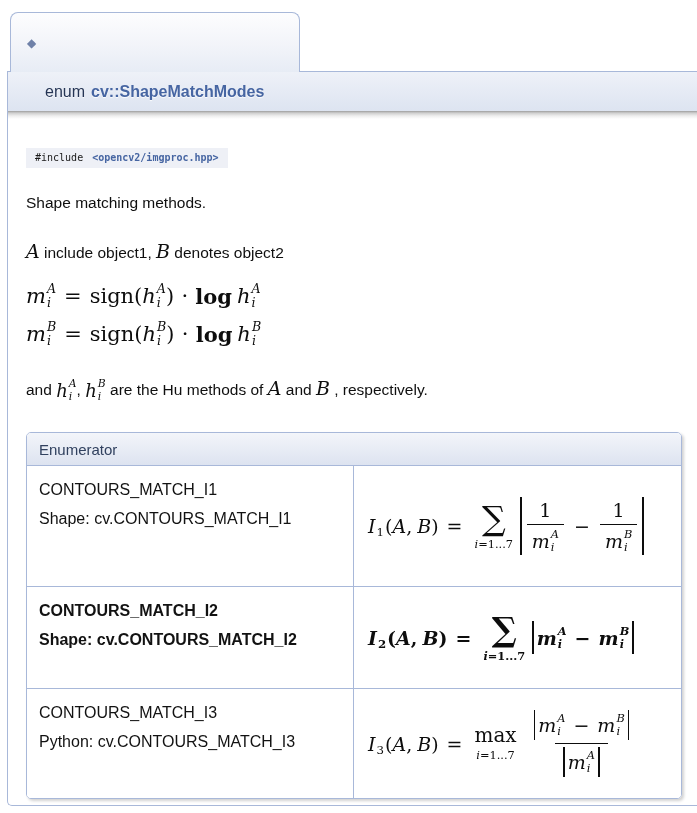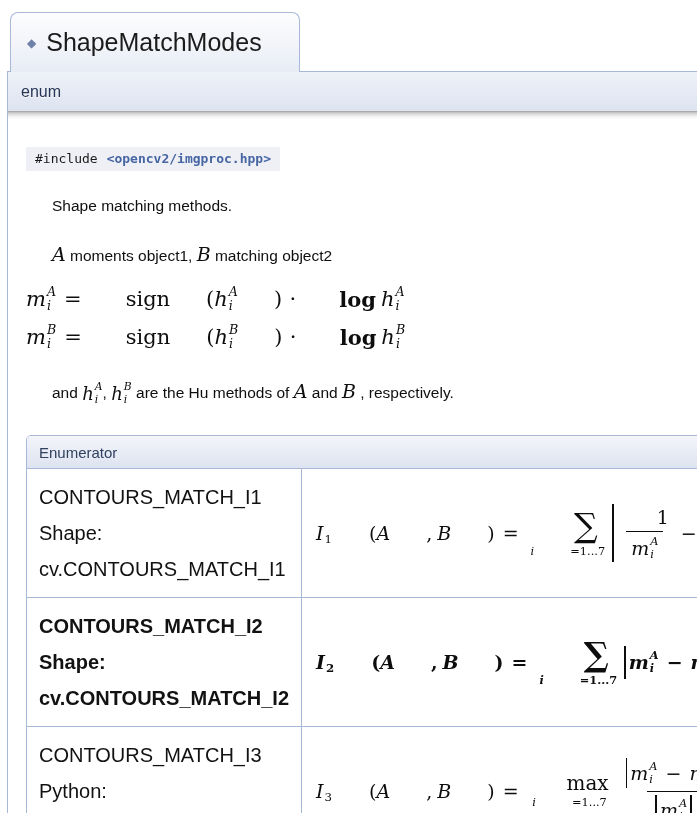--- a/index.html
+++ b/index.html
@@ -14,67 +14,67 @@
     background:linear-gradient(to bottom,#fdfdfe 0%,#f2f4f9 55%,#e7ecf5 100%);
     display:flex; align-items:center; padding-left:16px; font-weight:400;
     font-size:25px; color:#1b1b1b; margin-bottom:-1px; }
   .permalink { font-size:12px; color:#6f81a8; margin-right:10px; }
 
   
   .memproto { height:40px; border-top:1px solid #A8B8D9; border-left:1px solid #A8B8D9;
     background:linear-gradient(to bottom,#eef1f8,#dde4f1);
     display:flex; align-items:center; padding-left:13px; font-size:16px; color:#253555;
     text-shadow:0 1px 1px rgba(255,255,255,.9); }
-  .kw { margin-right:6px; }
+  .kw { margin-right:6px;margin-left:24px; }
   a.el { color:#4665A2; font-weight:bold; text-decoration:none; }
 
   
   .memdoc { border-left:1px solid #A8B8D9; border-bottom:1px solid #A8B8D9;
     border-radius:0 0 0 5px; background-color:#fff;
     background-image:linear-gradient(to bottom,#9e9e9e 0px,#cfcfcf 2px,#efefef 5px,#ffffff 8px);
     background-repeat:no-repeat; background-size:100% 8px;
     padding:36px 14px 6px 18px; }
 
   .fragment { display:inline-block; background:#eef0f6; padding:4px 9px 5px 9px;
-    font-family:"DejaVu Sans Mono", monospace; font-size:13px; color:#1a1a1a; }
+    font-family:"DejaVu Sans Mono", monospace; font-size:10px; color:#1a1a1a; }
   .inc { margin-right:9px; }
   a.code { color:#4665A2; font-weight:bold; text-decoration:none;
     font-family:"DejaVu Sans Mono", monospace; }
 
-  .tx { margin-top:26px; font-size:15.5px; color:#0f0f0f;margin-left:26px; }
+  .tx { margin-top:26px; font-size:15.5px; color:#0f0f0f; }
   .mixed { margin-top:28px; }
 
   
   .mi { font-family:"DejaVu Serif", serif; font-style:italic; font-size:19px; }
   .sv { display:inline-flex; align-items:center; vertical-align:middle;
     font-family:"DejaVu Serif", serif; }
   .sv .b { font-style:italic; }
   .st { display:inline-flex; flex-direction:column; font-size:.6em; line-height:1.15;
     margin-left:1px; font-style:italic; }
   .sm { font-size:18px; }
 
   
   .dmath { margin-top:20px; font-family:"DejaVu Serif", serif; font-size:21px; color:#0d0d0d; }
   .mline { margin-top:9px; display:flex; align-items:center; }
   .mline:first-child { margin-top:0; }
   .i { font-style:italic; }
-  .rom { font-style:normal;margin-left:36px; }
+  .rom { font-style:normal; }
   .rel { margin:0 8px; }
   .cdot { margin:0 7px; }
   .fun { margin-right:5px;font-weight:bold; }
 
   
   table.fieldtable { margin-top:29px; width:656px; border:1px solid #A8B8D9;
     border-spacing:0; border-radius:5px; overflow:hidden;
     box-shadow:2px 2px 3px rgba(0,0,0,.18); }
   table.fieldtable th { text-align:left; font-weight:400; font-size:15px; color:#31415f;
     background:linear-gradient(to bottom,#f3f5fa,#dde3f0);
     padding:8px 12px 7px 12px; border-bottom:1px solid #A8B8D9; }
   td.fieldname { width:327px; vertical-align:top; border-right:1px solid #A8B8D9;
-    border-bottom:1px solid #A8B8D9; padding:10px 12px; font-size:20px; color:#121212;
+    border-bottom:1px solid #A8B8D9; padding:10px 12px; font-size:16px; color:#121212;
     line-height:1.8; background:#fff; }
   td.fielddoc { border-bottom:1px solid #A8B8D9; padding:6px 8px; vertical-align:middle;
     background:#fff; }
   tr.last td { border-bottom:none; }
   .r1 td { height:121px; } .r2 td { height:102px;font-weight:bold; } .r3 td { height:109px; }
 
   
   .mf { font-family:"DejaVu Serif", serif; font-size:19px; color:#0d0d0d;
     display:flex; align-items:center; justify-content:flex-start; padding-left:6px; }
   .sb { font-size:.62em; position:relative; top:6px; margin:0 1px 0 1px; }
@@ -93,34 +93,34 @@
   .bigfrac { margin-left:8px; }
 </style>
 </head>
 <body>
 
 <div class="page">
   <div class="memitem">
 
     <h2 class="memtitle">
         <span class="permalink">◆</span>
-        <span>ShapeMatchModes</span>
       </h2>
 
     <div class="memproto">
       <span class="kw">enum</span>
+      <a href="#" class="el">cv::ShapeMatchModes</a>
     </div>
 
     <div class="memdoc">
 
       <div class="fragment"><span class="inc">#include</span><a href="#" class="code">&lt;opencv2/imgproc.hpp&gt;</a></div>
 
       <p class="tx">Shape matching methods.</p>
 
-      <p class="tx mixed"><span class="mi">A</span><span> moments object1, </span><span class="mi">B</span><span> matching object2</span></p>
+      <p class="tx mixed"><span class="mi">A</span><span> include object1, </span><span class="mi">B</span><span> denotes object2</span></p>
 
       <div class="dmath">
         <div class="mline">
           <span class="sv">
               <span class="b">m</span>
               <span class="st">
                 <span>A</span>
                 <span>i</span>
               </span>
             </span>

